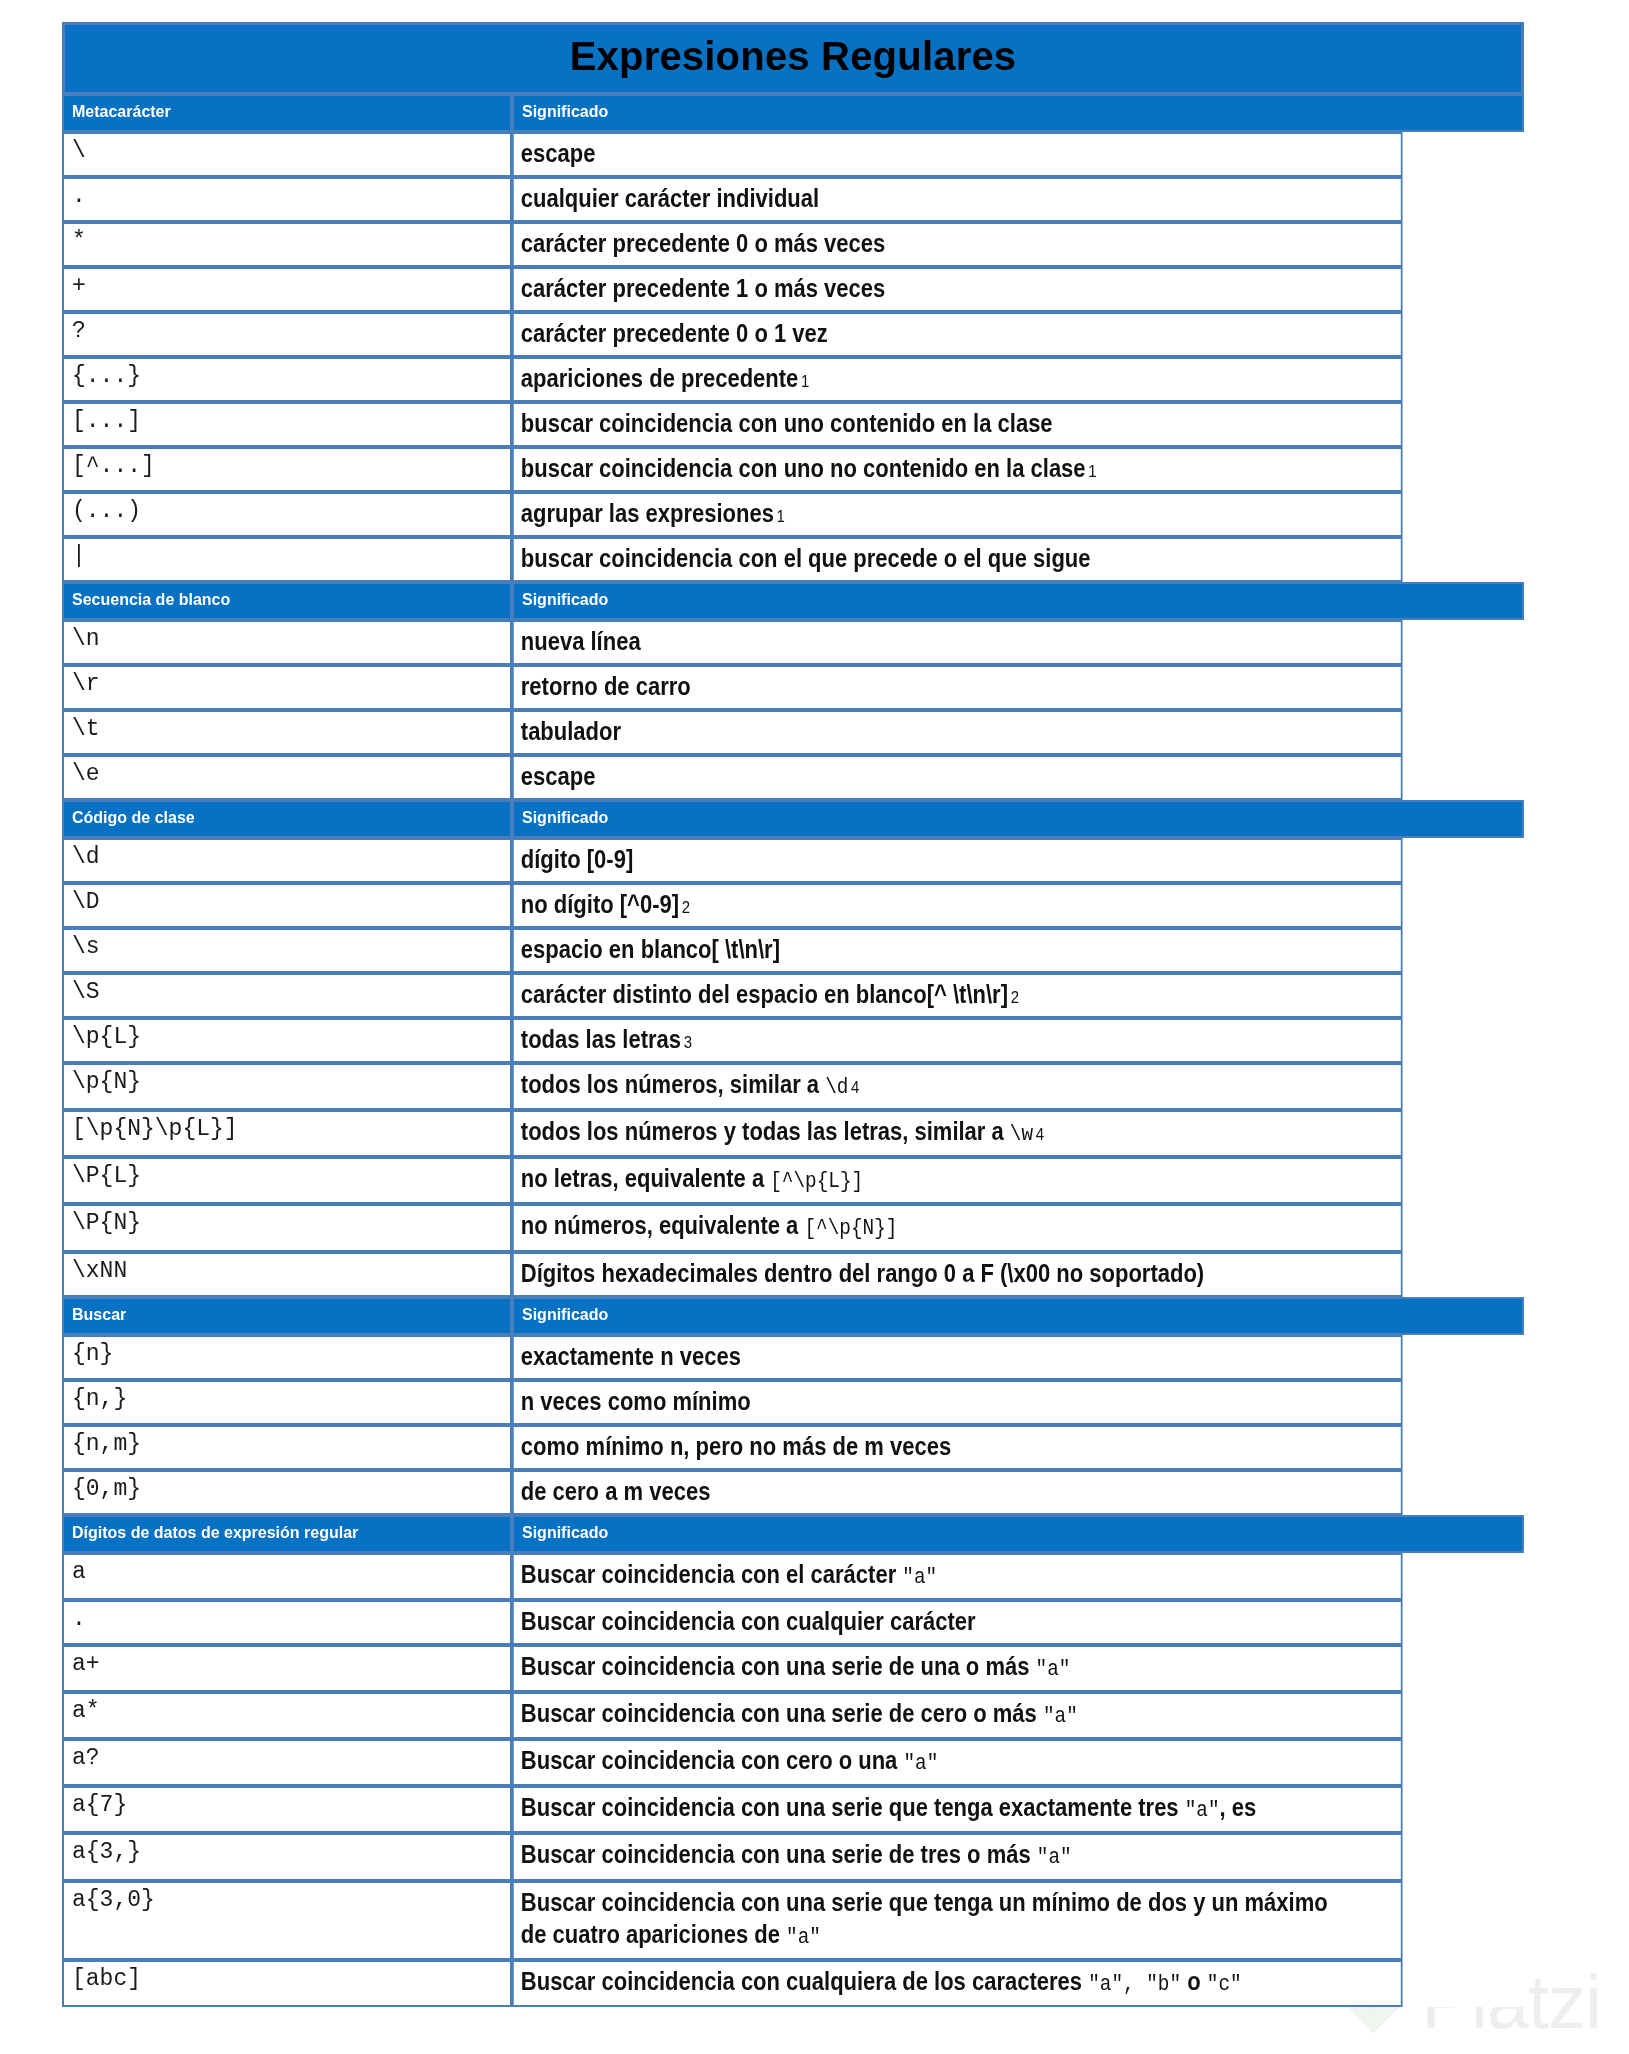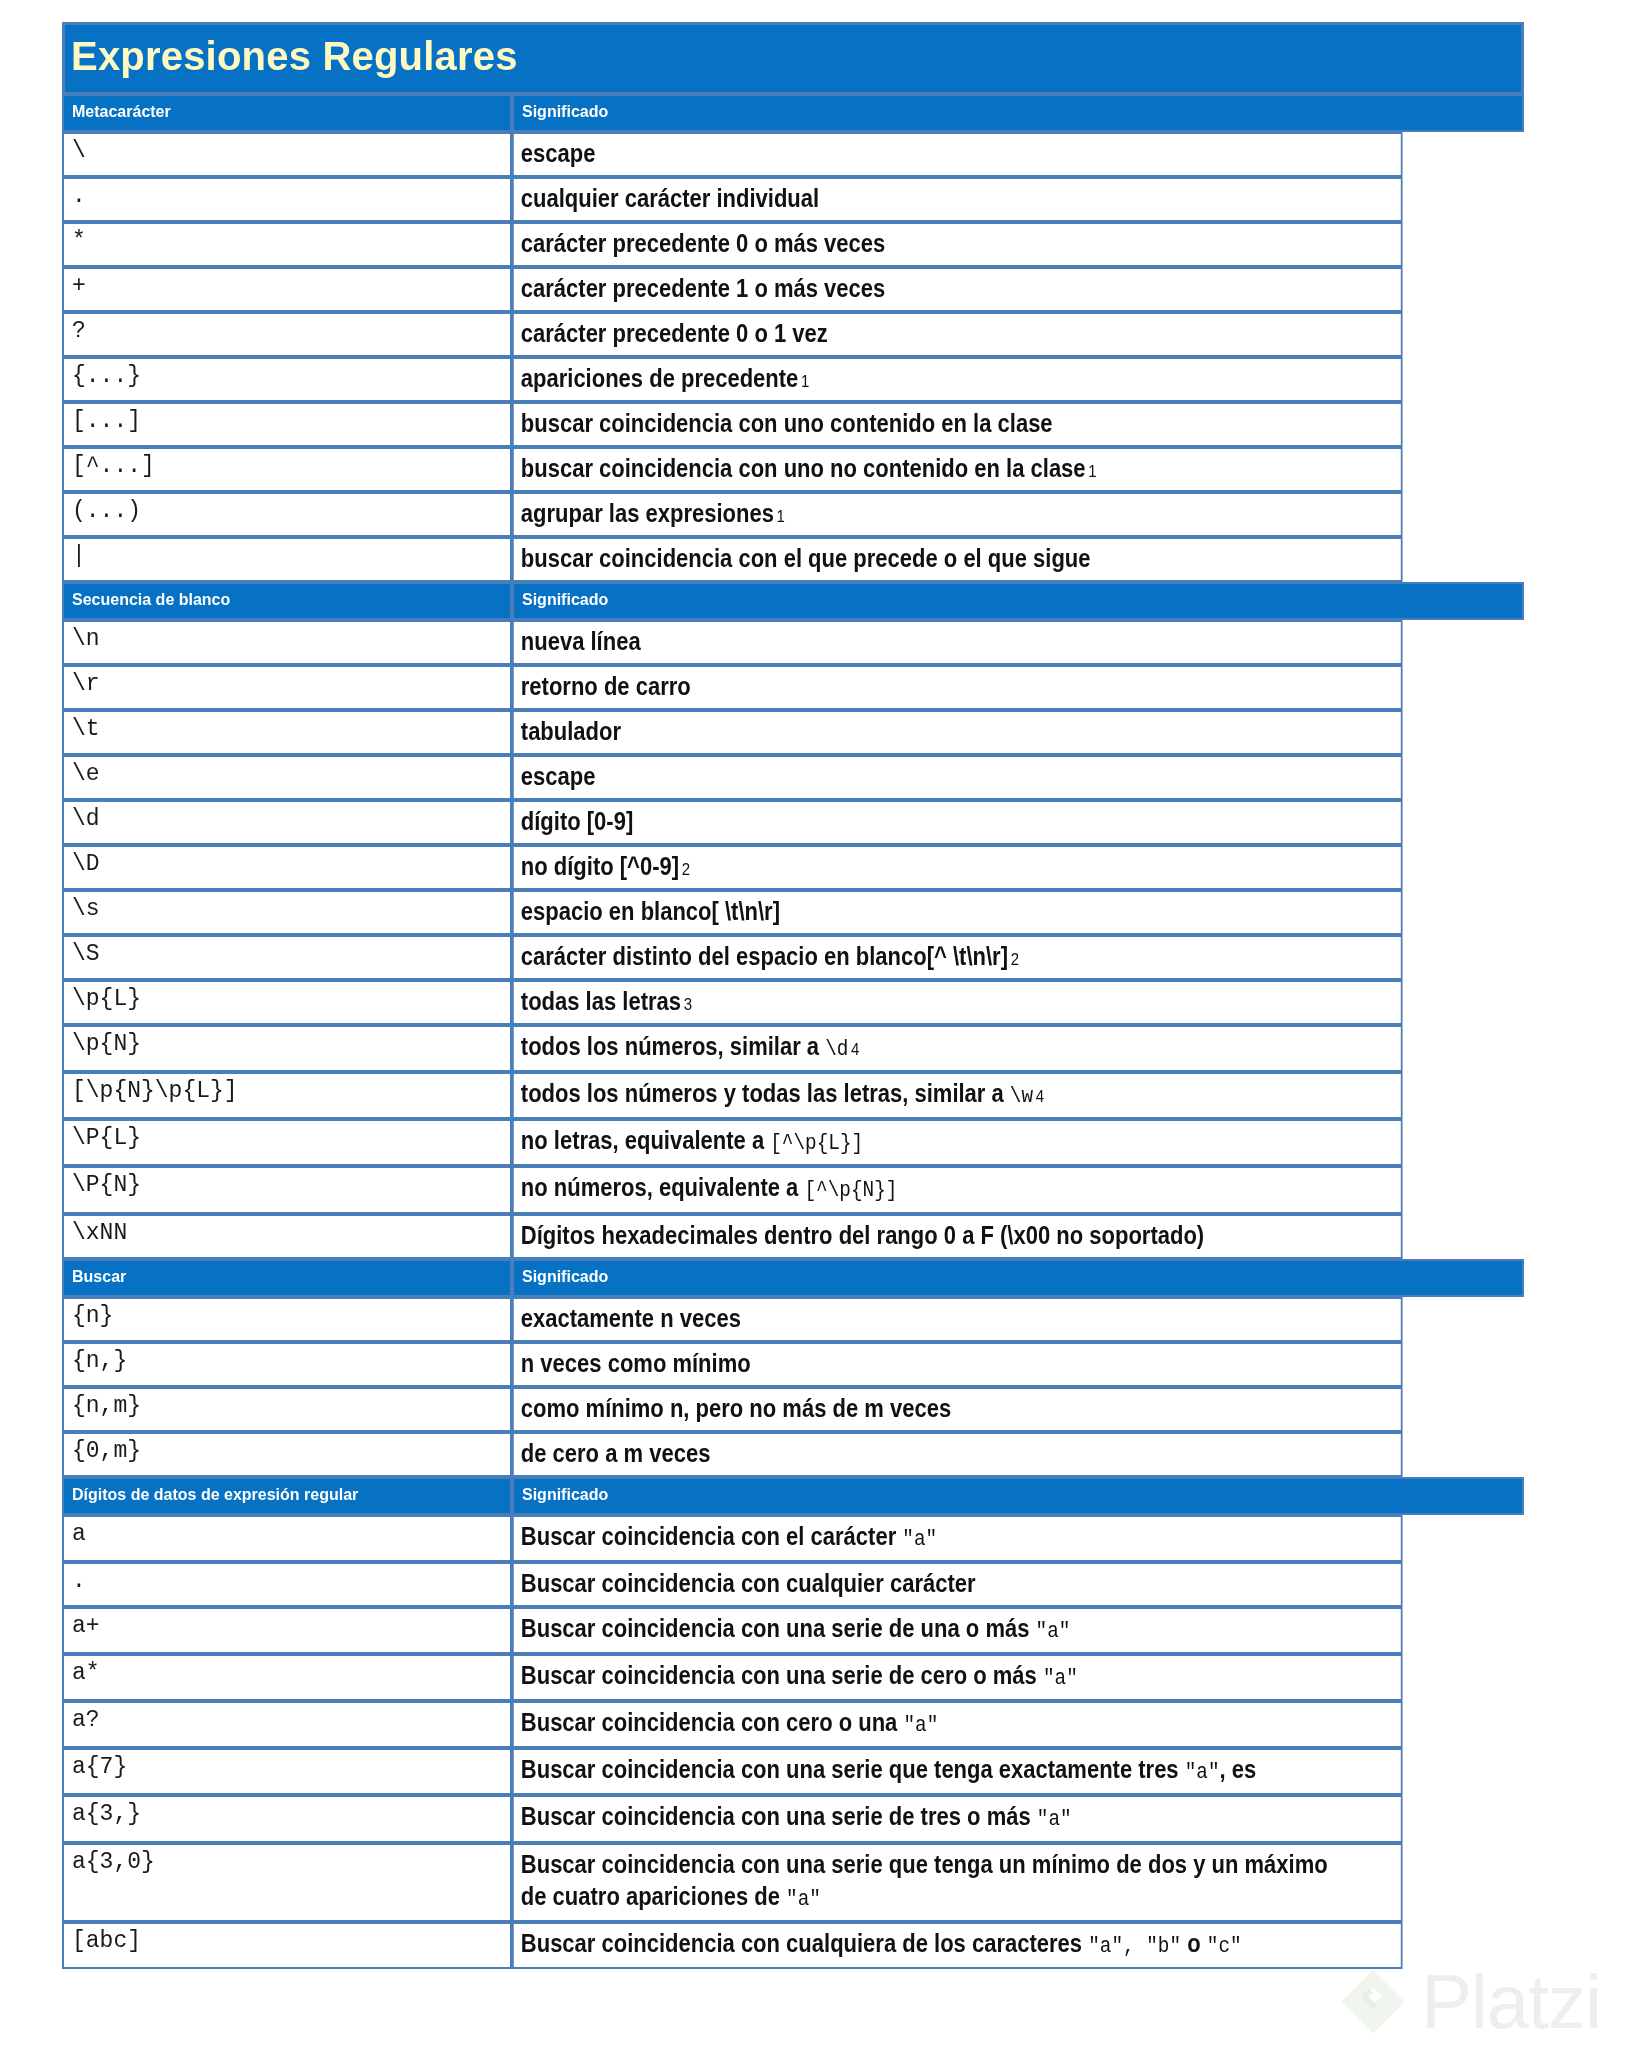--- a/index.html
+++ b/index.html
@@ -57,21 +57,22 @@
     table-layout: fixed;
     background: #ffffff;
   }
 
   table.rx col.c-left  { width: 450px; }
   table.rx col.c-right { width: auto; }
 
   
   tr.title-row td {
     background: #0772c4;
-    color: #fef9c3;
+    color: #000000;
+    text-align: center;
     font-size: 40px;
     font-weight: bold;
     letter-spacing: .2px;
     padding: 9px 6px 13px 6px;
     border: 3px solid #4a7ebb;
     border-bottom: 2px solid #4a7ebb;
   }
 
   
   tr.hdr-row td {
@@ -233,20 +234,24 @@
           <td class="mean-cell">
             <span class="ln">tabulador</span>
           </td>
         </tr>
         <tr class="data-row">
           <td class="code-cell">\e</td>
           <td class="mean-cell">
             <span class="ln">escape</span>
           </td>
         </tr>
+        <tr class="hdr-row">
+          <td class="h-left">Código de clase</td>
+          <td>Significado</td>
+        </tr>
         <tr class="data-row">
           <td class="code-cell">\d</td>
           <td class="mean-cell">
             <span class="ln">dígito [0-9]</span>
           </td>
         </tr>
         <tr class="data-row">
           <td class="code-cell">\D</td>
           <td class="mean-cell">
             <span class="ln">no dígito [^0-9]<sup class="fn">2</sup></span>

